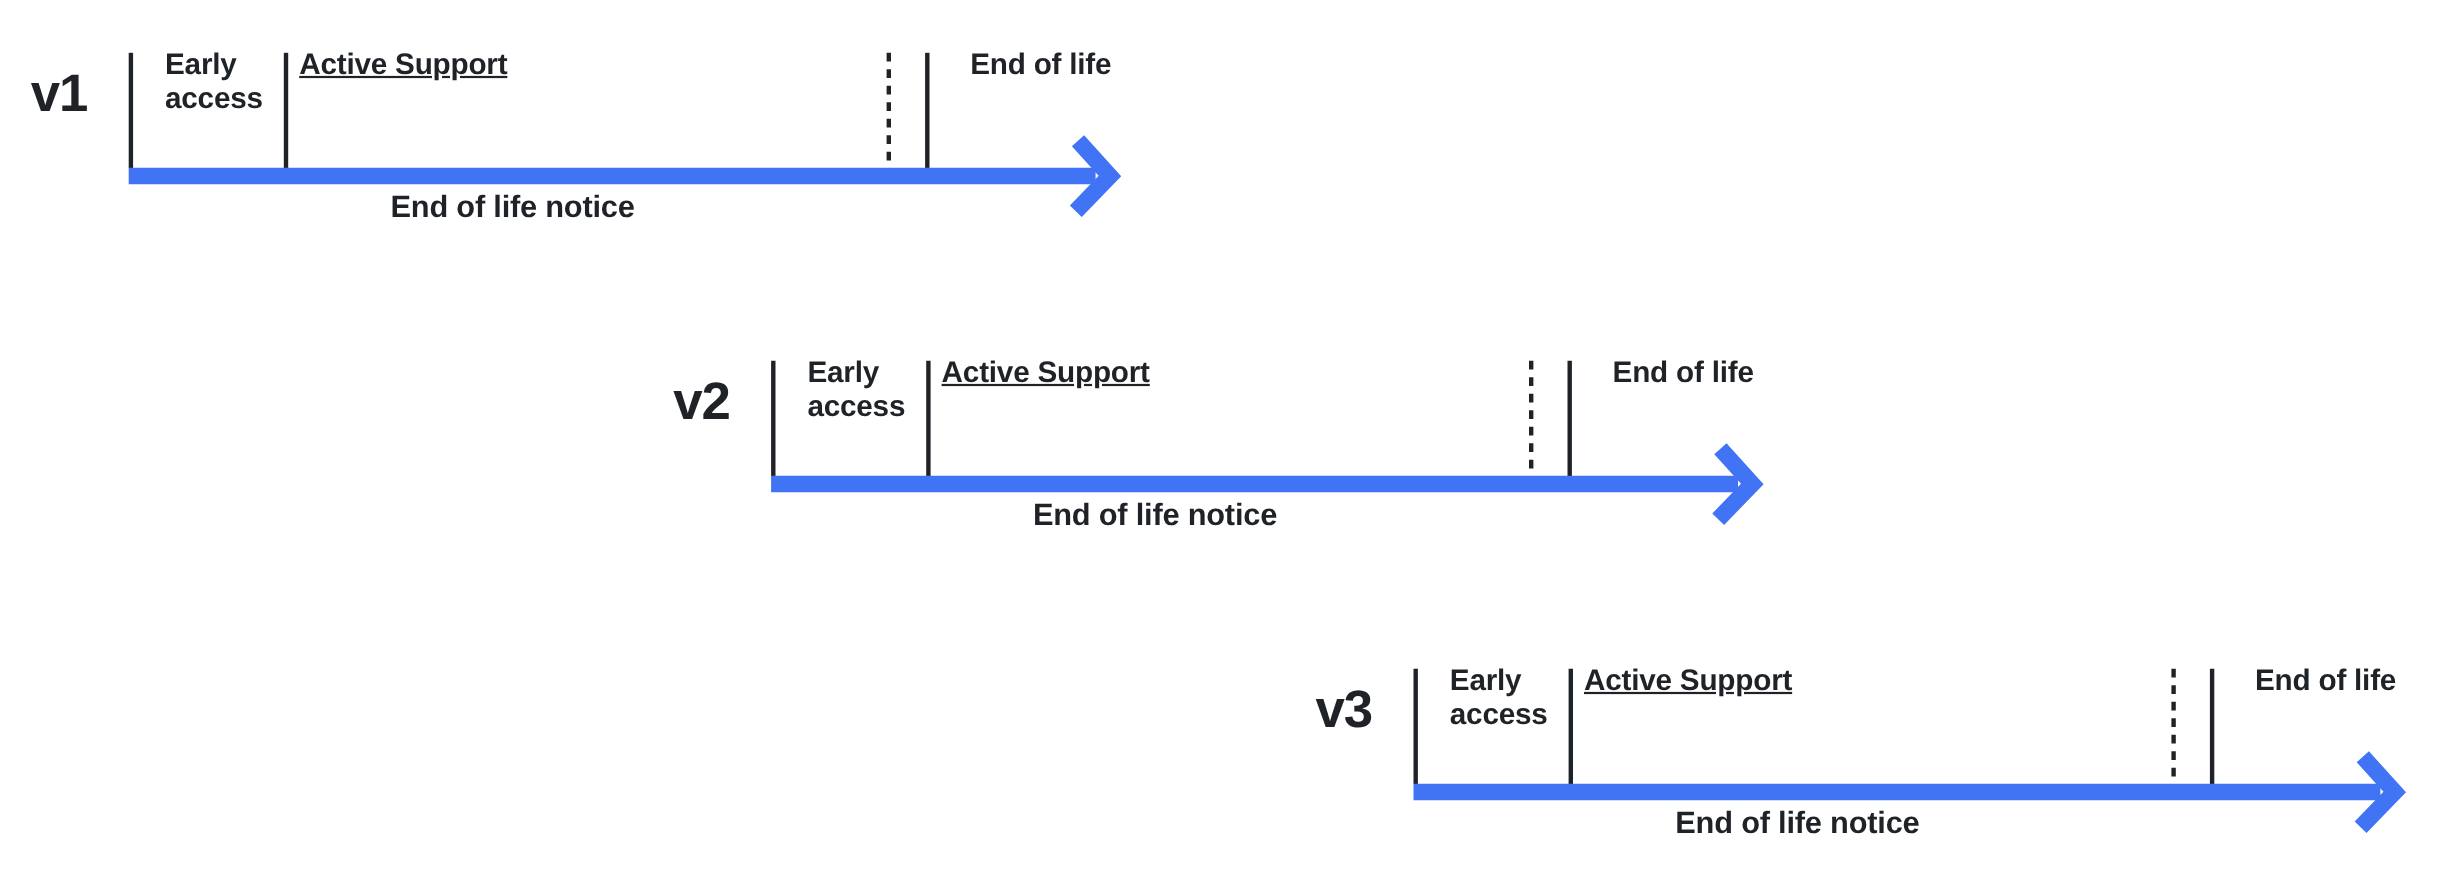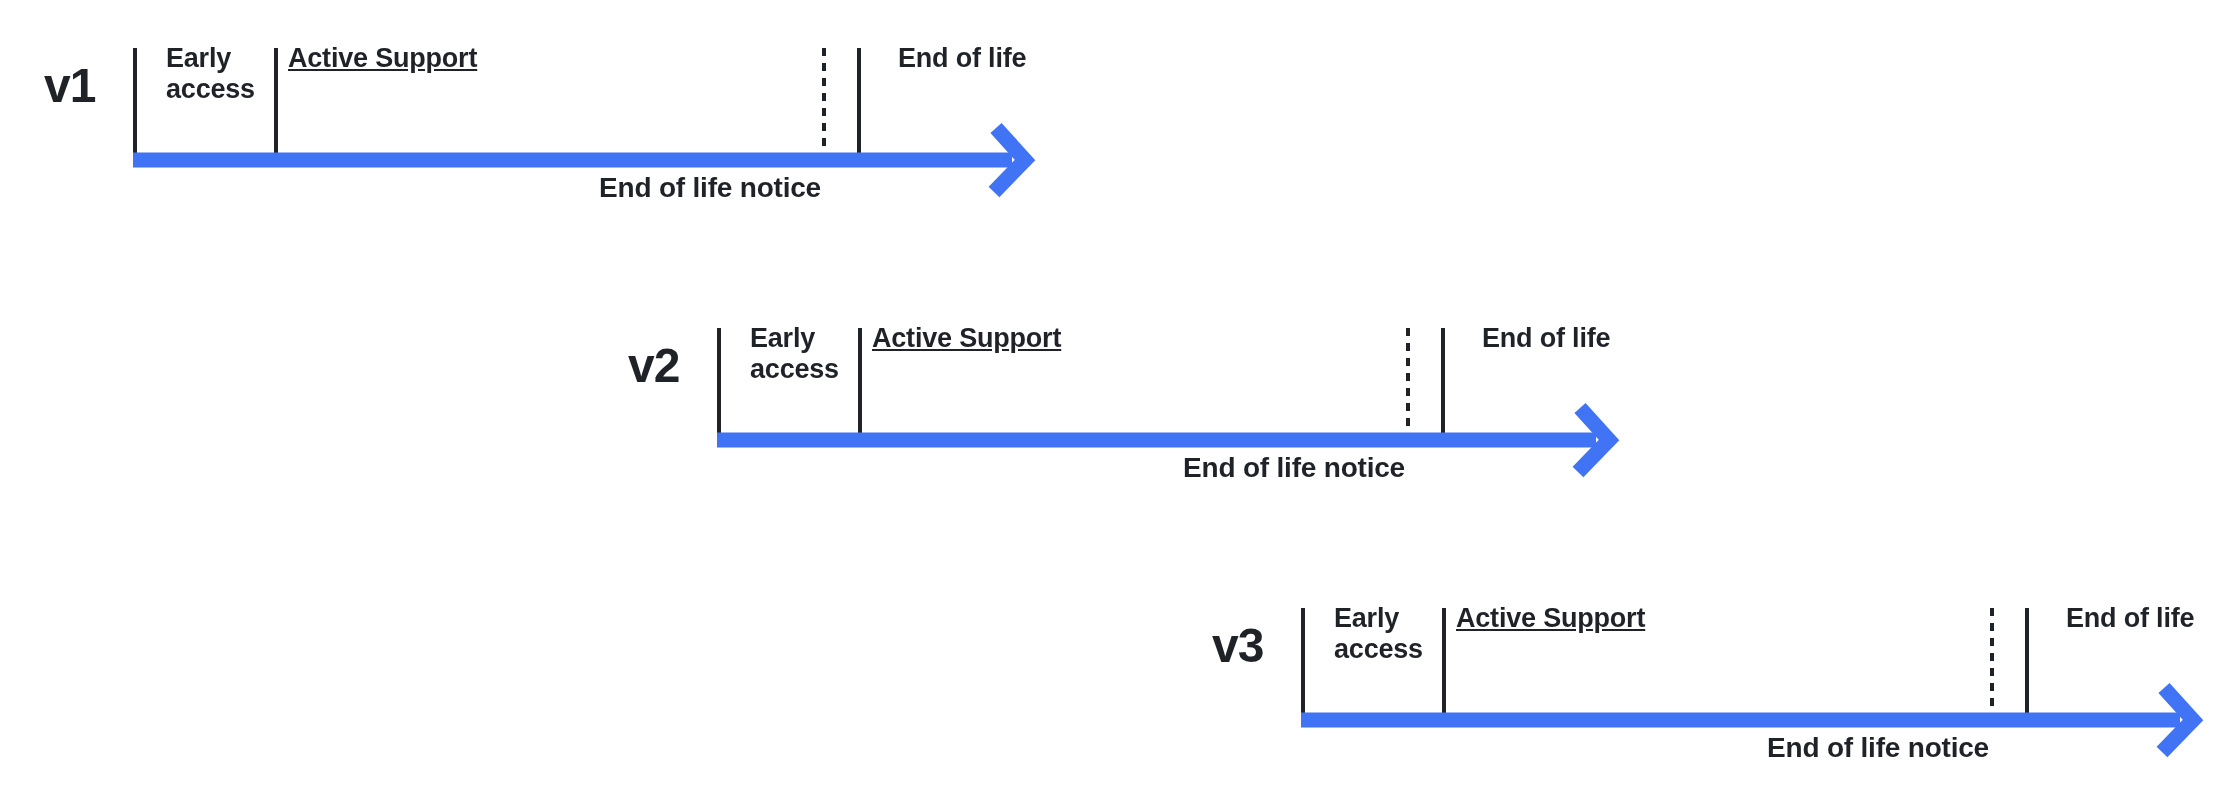--- a/index.html
+++ b/index.html
@@ -13,21 +13,20 @@
     height: 812px;
     background: var(--background, #ffffff);
     overflow: hidden;
     font-family: "Liberation Sans", sans-serif;
     color: var(--ink, #1F2328);
   }
   .timeline {
     position: absolute;
     width: 1100px;
     height: 240px;
-    margin-left: 16px;
   }
   .tl-1 { left: 0px;    top: 0px;   }
   .tl-2 { left: 584px;  top: 280px; }
   .tl-3 { left: 1168px; top: 560px; }
 
   .version {
     position: absolute;
     left: 28px;
     top: 62px;
     font-size: 48px;
@@ -74,21 +73,21 @@
   .lbl.eol    { left: 882px; white-space: nowrap; text-align: right; }
   .notice {
     position: absolute;
     left: 355px;
     top: 172px;
     width: 450px;
     font-size: 28px;
     font-weight: 700;
     line-height: 32px;
     letter-spacing: -0.2px;
-    text-align: right;
+    text-align: left;
     white-space: nowrap;
   }
 </style>
 </head>
 <body>
 
 <div class="canvas">
 
   <div class="timeline tl-1">
     <div class="version">v1</div>

